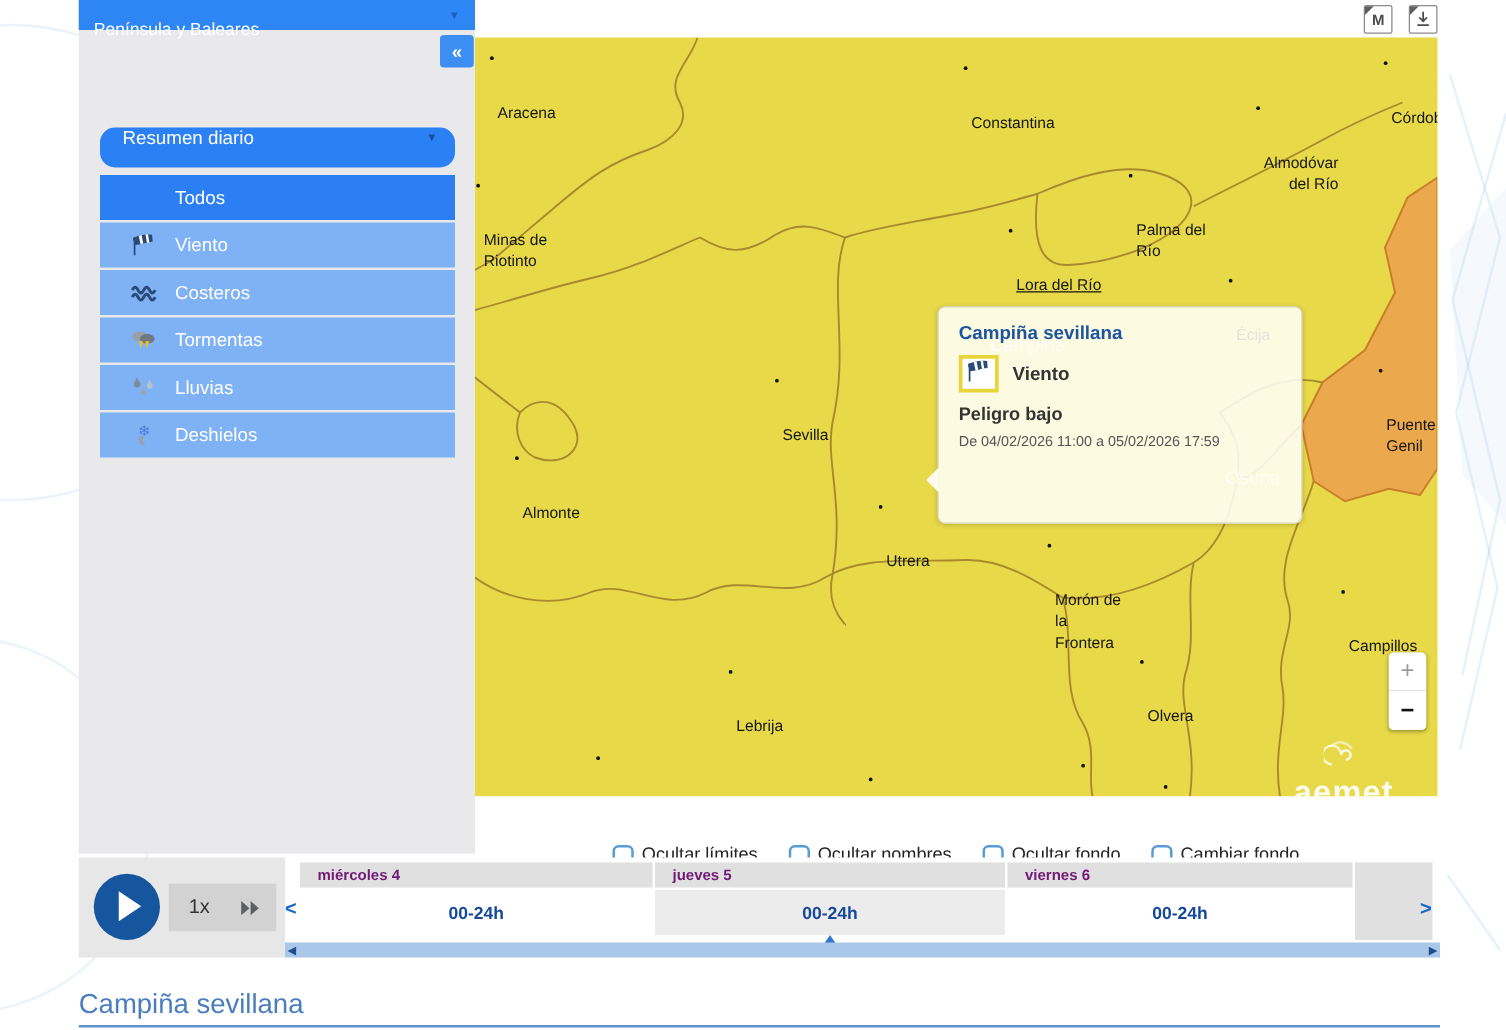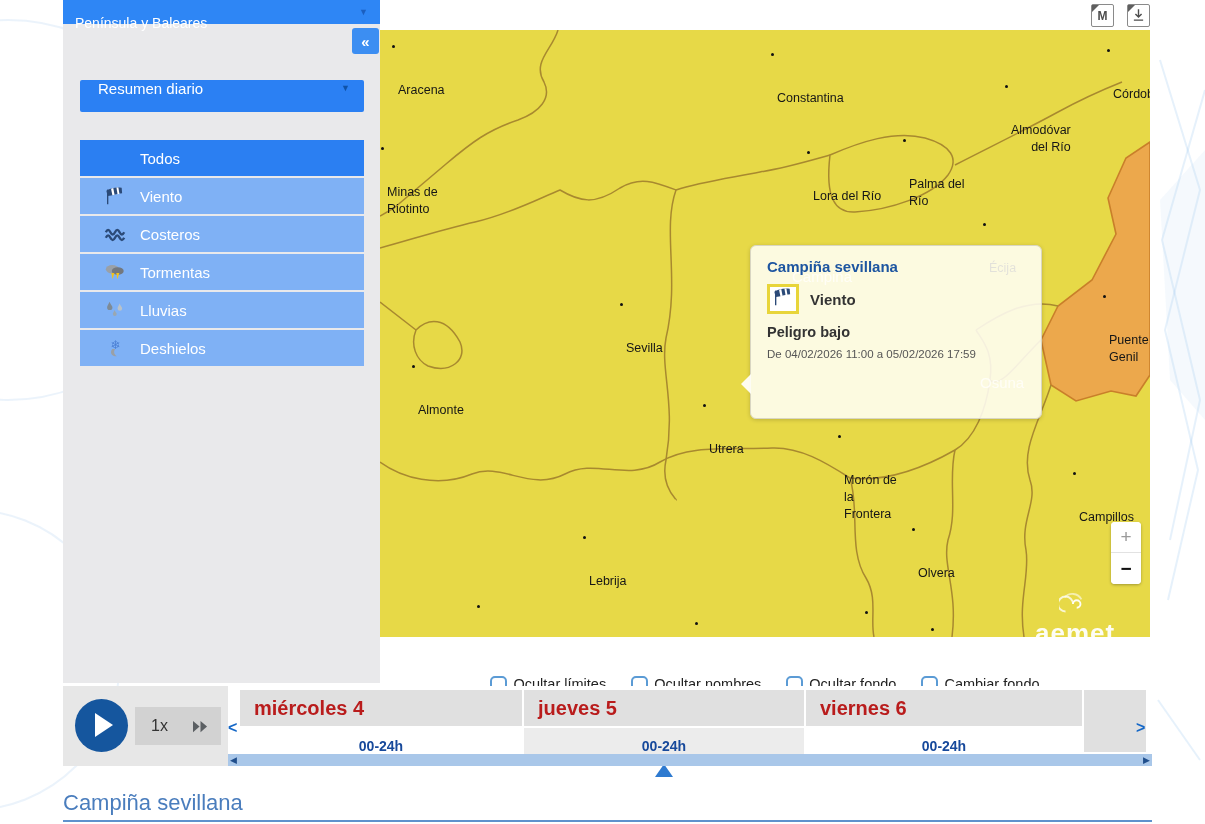--- a/index.html
+++ b/index.html
@@ -12,22 +12,22 @@
 
   
   .sidebar { position:absolute; left:63px; top:0; width:317px; height:683px; background:#e9e9eb; }
   .region-dropdown { position:absolute; left:0; top:0; width:317px; height:24px; background:#2e86f5;
     color:#fff; font-size:14px; display:flex; align-items:center; padding:0 12px; cursor:pointer; }
   .region-dropdown .lbl { flex:1;margin-top:22px; }
   .caret { font-size:9px; color:#0f52a8; }
   .region-dropdown .caret { color:#1b5fc0; }
   .collapse-btn { position:absolute; left:289px; top:28px; width:27px; height:26px; background:#3c8ef2;
     border:none; border-radius:3px; color:#fff; font-size:15px; font-weight:bold; cursor:pointer; }
-  .summary-dropdown { position:absolute; left:17px; top:80px; width:284px; height:32px; background:#2b80f3;
-    border-radius:2px; color:#fff; font-size:15px; display:flex; align-items:center; padding:0 14px 16px 18px; cursor:pointer; }
+  .summary-dropdown { position:absolute; left:17px; top:102px; width:284px; height:32px; background:#2b80f3;
+    border-radius:12px; color:#fff; font-size:15px; display:flex; align-items:center; padding:0 14px 16px 18px; cursor:pointer; }
   .summary-dropdown .lbl { flex:1; }
   .filters { position:absolute; left:17px; top:140px; width:284px; }
   .filter-item { height:36px; margin-bottom:2px; background:#7fb1f5; color:#fff; font-size:15px;
     display:flex; align-items:center; padding-left:20px; cursor:pointer; }
   .filter-item.selected { background:#2b7ff2; }
   .f-icon { width:30px; height:26px; display:flex; align-items:center; justify-content:center; margin-right:10px; }
 
   
   .hicon { position:absolute; top:4px; width:23px; height:23px; background:#fff; border:1px solid #8a8a8a;
     border-radius:2px; cursor:pointer; display:flex; align-items:center; justify-content:center; }
@@ -88,21 +88,21 @@
     display:flex; align-items:center; justify-content:space-between; padding:0 12px 0 16px; cursor:pointer; }
   .speed-box .sp { font-size:16px; color:#333; }
 
   .timeline { position:absolute; left:165px; top:0; width:924px; height:80px; background:#fff; }
   .tl-prev { position:absolute; left:0; top:24px; width:12px; height:36px; color:#1668c7;
     font-weight:bold; font-size:16px; display:flex; align-items:center; cursor:pointer; }
   .tl-next { position:absolute; left:908px; top:24px; width:16px; height:36px; color:#1668c7;
     font-weight:bold; font-size:16px; display:flex; align-items:center; cursor:pointer; }
   .tl-cols { position:absolute; left:12px; top:4px; display:flex; }
   .day-col { margin-right:2px; }
-  .day-head { height:36px; background:#e0e0e0; color:#b91c1c; font-size:20px; font-weight:bold;
+  .day-head { height:20px; background:#e0e0e0; color:#701a75; font-size:12px; font-weight:bold;
     display:flex; align-items:center; padding-left:14px; cursor:pointer; }
   .day-cell { position:relative; height:36px; margin-top:2px; background:#fff; color:#17499b;
     font-size:14px; font-weight:bold; display:flex; align-items:center; justify-content:center; cursor:pointer; }
   .day-col.selected .day-cell { background:#ececec; }
   .day-cell .marker { position:absolute; left:50%; bottom:-13px; transform:translateX(-50%);
     width:0; height:0; border-left:9px solid transparent; border-right:9px solid transparent;
     border-bottom:13px solid #2e7ad0; }
   .tl-filler { width:62px; height:62px; background:#e0e0e0; }
   .tl-scrollbar { position:absolute; left:0; top:68px; width:924px; height:12px; background:#a9c7e9; }
   .tl-scrollbar .sb-arrow { position:absolute; top:1px; font-size:9px; color:#1f4e8c; cursor:pointer; }
@@ -262,21 +262,21 @@
     <span class="city-label">Minas de
 Riotinto</span>
   </div>
 
   <div class="city" style="left: 529px; top: 112px;">
     <span class="dot"></span>
     <span class="city-label">Palma del
 Río</span>
   </div>
 
-  <div class="city" style="left: 433px; top: 124px;">
+  <div class="city" style="left: 433px; top: 156px; text-decoration: underline;">
     <span class="dot"></span>
     <span class="city-label">Lora del Río</span>
   </div>
 
   <div class="city" style="left: 609px; top: 196px;">
     <span class="dot"></span>
     <span class="city-label">Écija</span>
   </div>
 
   <div class="city" style="left: 729px; top: 268px;">

